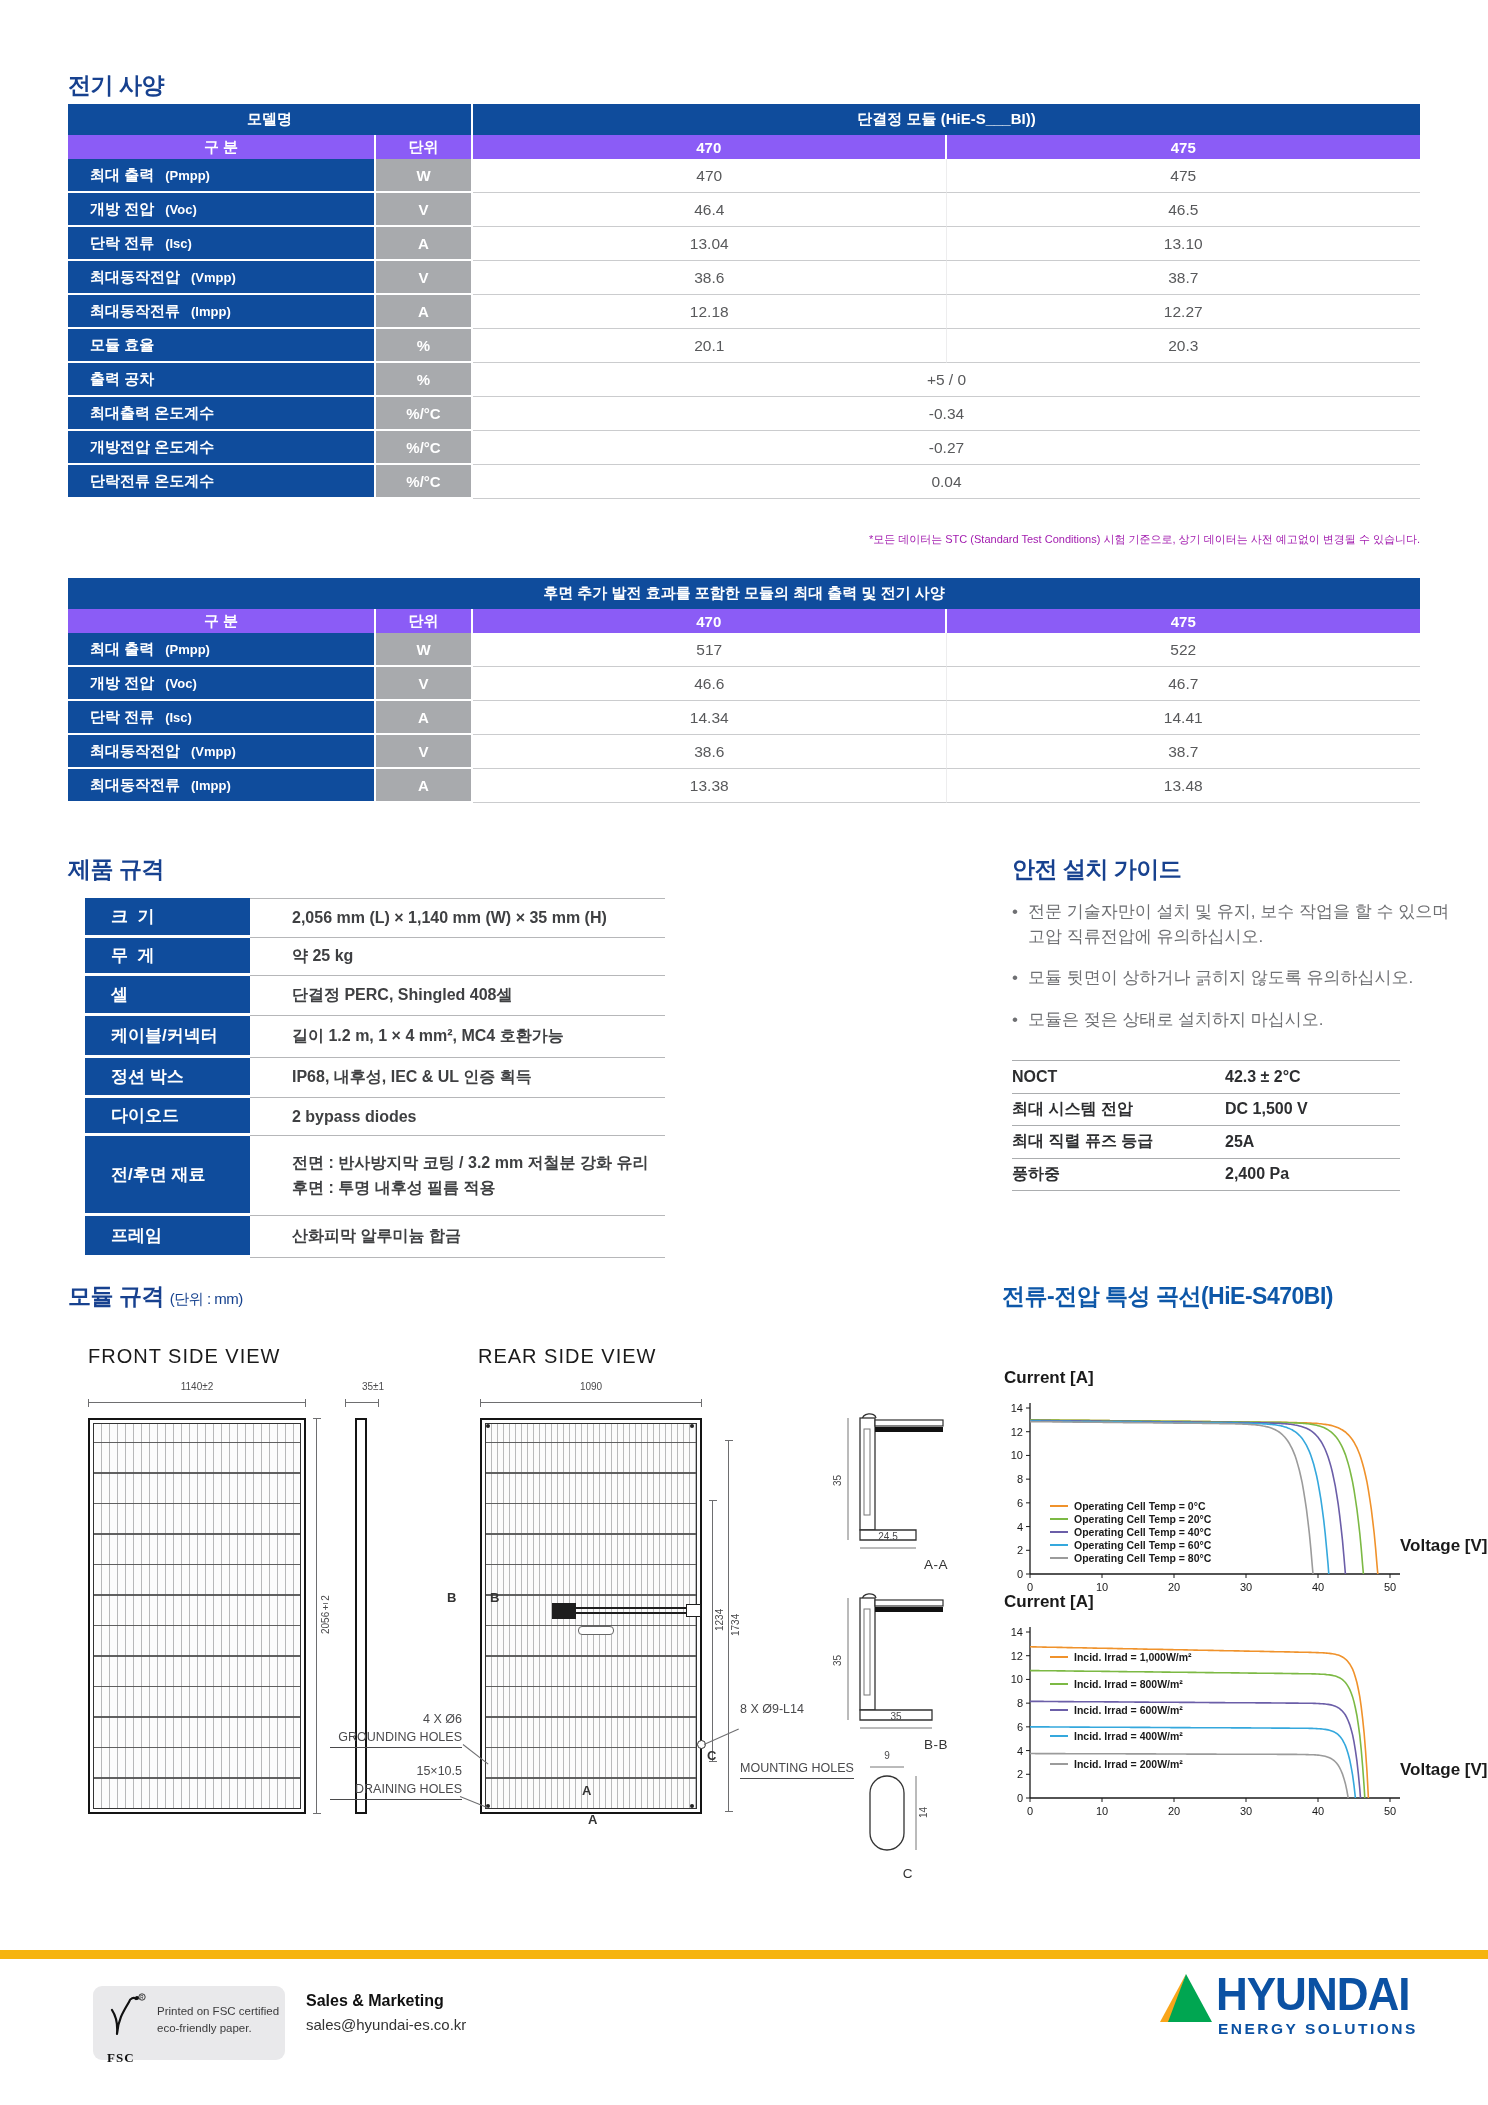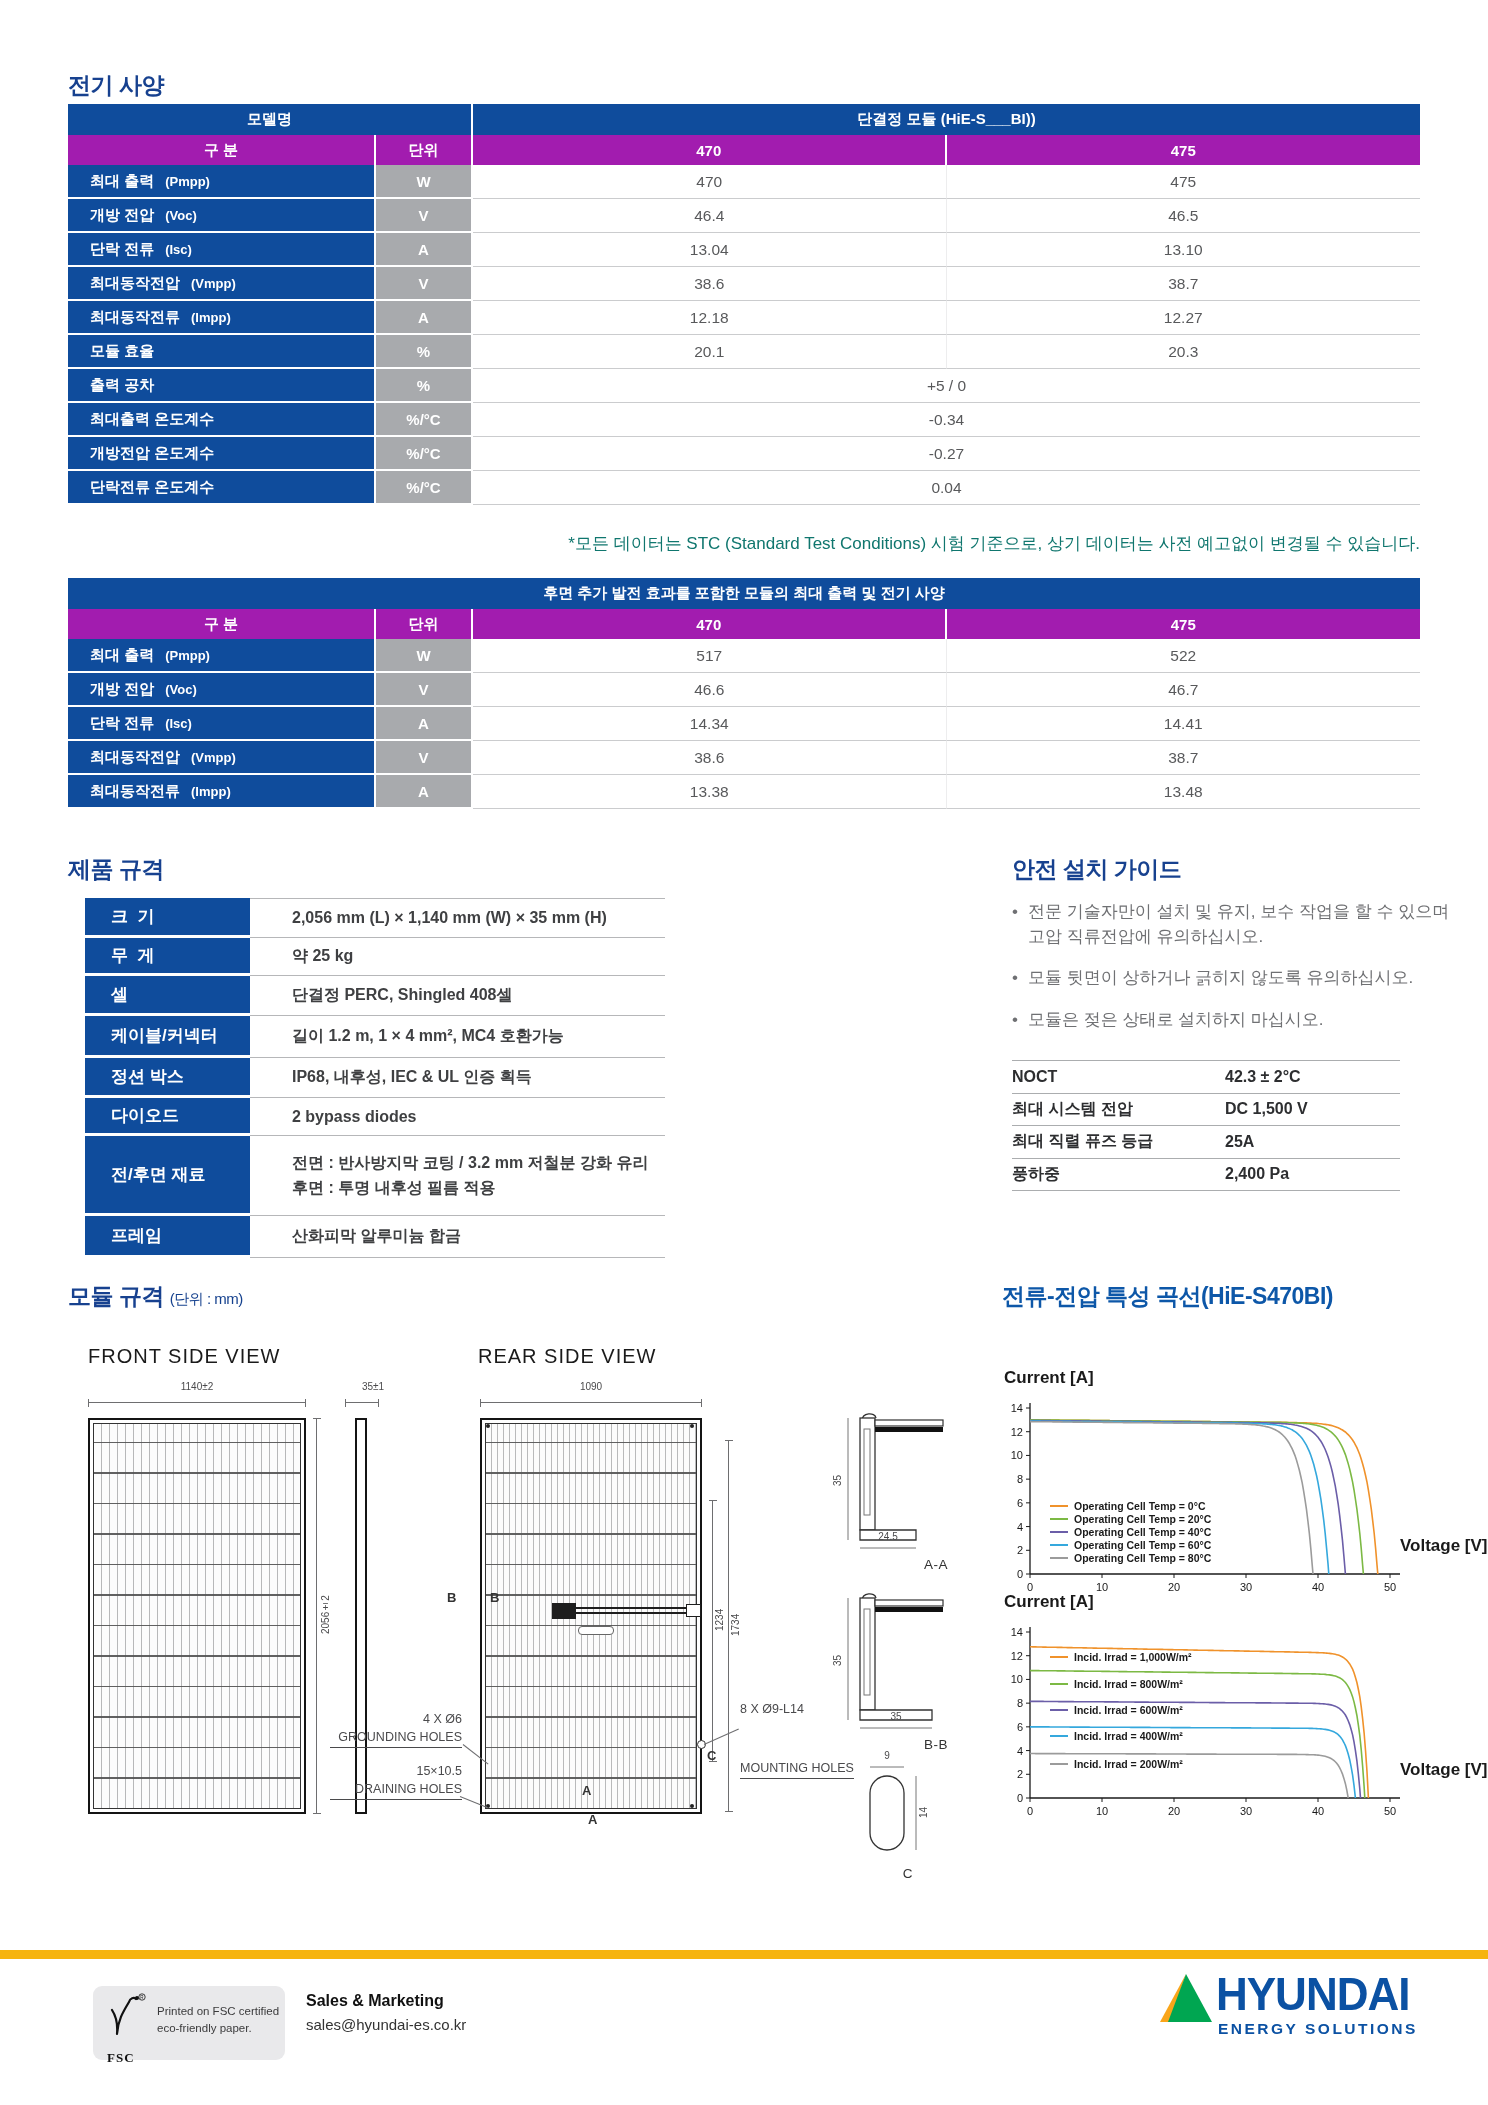--- a/index.html
+++ b/index.html
@@ -5,30 +5,30 @@
   html,body{margin:0;padding:0;background:#fff;}
   body{font-family:"Liberation Sans",sans-serif;}
   .page{position:relative;width:1488px;height:2105px;background:#fff;overflow:hidden;}
   .abs{position:absolute;}
   .sec-h{position:absolute;font-size:23px;font-weight:bold;color:#17418f;letter-spacing:-0.5px;}
   
   .etab{position:absolute;left:68px;width:1352px;font-size:15px;}
   .erow{display:grid;grid-template-columns:308px 97px 473.5px 473.5px;}
   .ecell{display:flex;align-items:center;justify-content:center;}
   .hblue{background:#0f4c9c;color:#fff;font-weight:bold;height:31px;}
-  .hgray{background:#a21caf;color:#fff;font-weight:bold;height:30px;}
+  .hgray{background:#8b5cf6;color:#fff;font-weight:bold;height:24px;}
   .gapR{border-right:2px solid #fff;}
   .gapB{border-bottom:2px solid #fff;}
   .lab{background:#0f4c9c;color:#fff;font-weight:bold;justify-content:flex-start;padding-left:22px;height:34px;box-sizing:border-box;}
   .unit{background:#a8aaad;color:#fff;font-weight:bold;height:34px;box-sizing:border-box;}
   .val{color:#58595b;border-bottom:1px solid #cbccce;height:34px;box-sizing:border-box;font-size:15.5px;}
   .val1{border-right:1px solid #ededee;}
   .merged{grid-column:3/5;}
   .sub{font-weight:bold;font-size:13px;margin-left:11px;}
-  .footnote{position:absolute;left:68px;width:1352px;text-align:right;font-size:17px;color:#0f766e;}
+  .footnote{position:absolute;left:68px;width:1352px;text-align:right;font-size:11px;color:#a21caf;}
   
   .ptab{position:absolute;left:85px;top:898px;width:580px;}
   .prow{display:grid;grid-template-columns:165px 1fr;}
   .plab{background:#0f4c9c;color:#fff;font-weight:bold;font-size:17px;display:flex;align-items:center;padding-left:26px;border-bottom:3px solid #fff;box-sizing:border-box;white-space:pre;}
   .pval{display:flex;flex-direction:column;justify-content:center;gap:4px;padding-left:42px;border-bottom:1px solid #b6b7b9;box-sizing:border-box;color:#3f4042;font-weight:bold;font-size:16px;}
   .pvtop{border-top:1px solid #b6b7b9;}
   
   .bullets{position:absolute;left:1012px;top:900px;width:445px;}
   .bul{display:flex;gap:10px;color:#6f7073;font-size:17px;line-height:1.45;margin-bottom:17px;}
   .bul .dot{flex:0 0 auto;}

